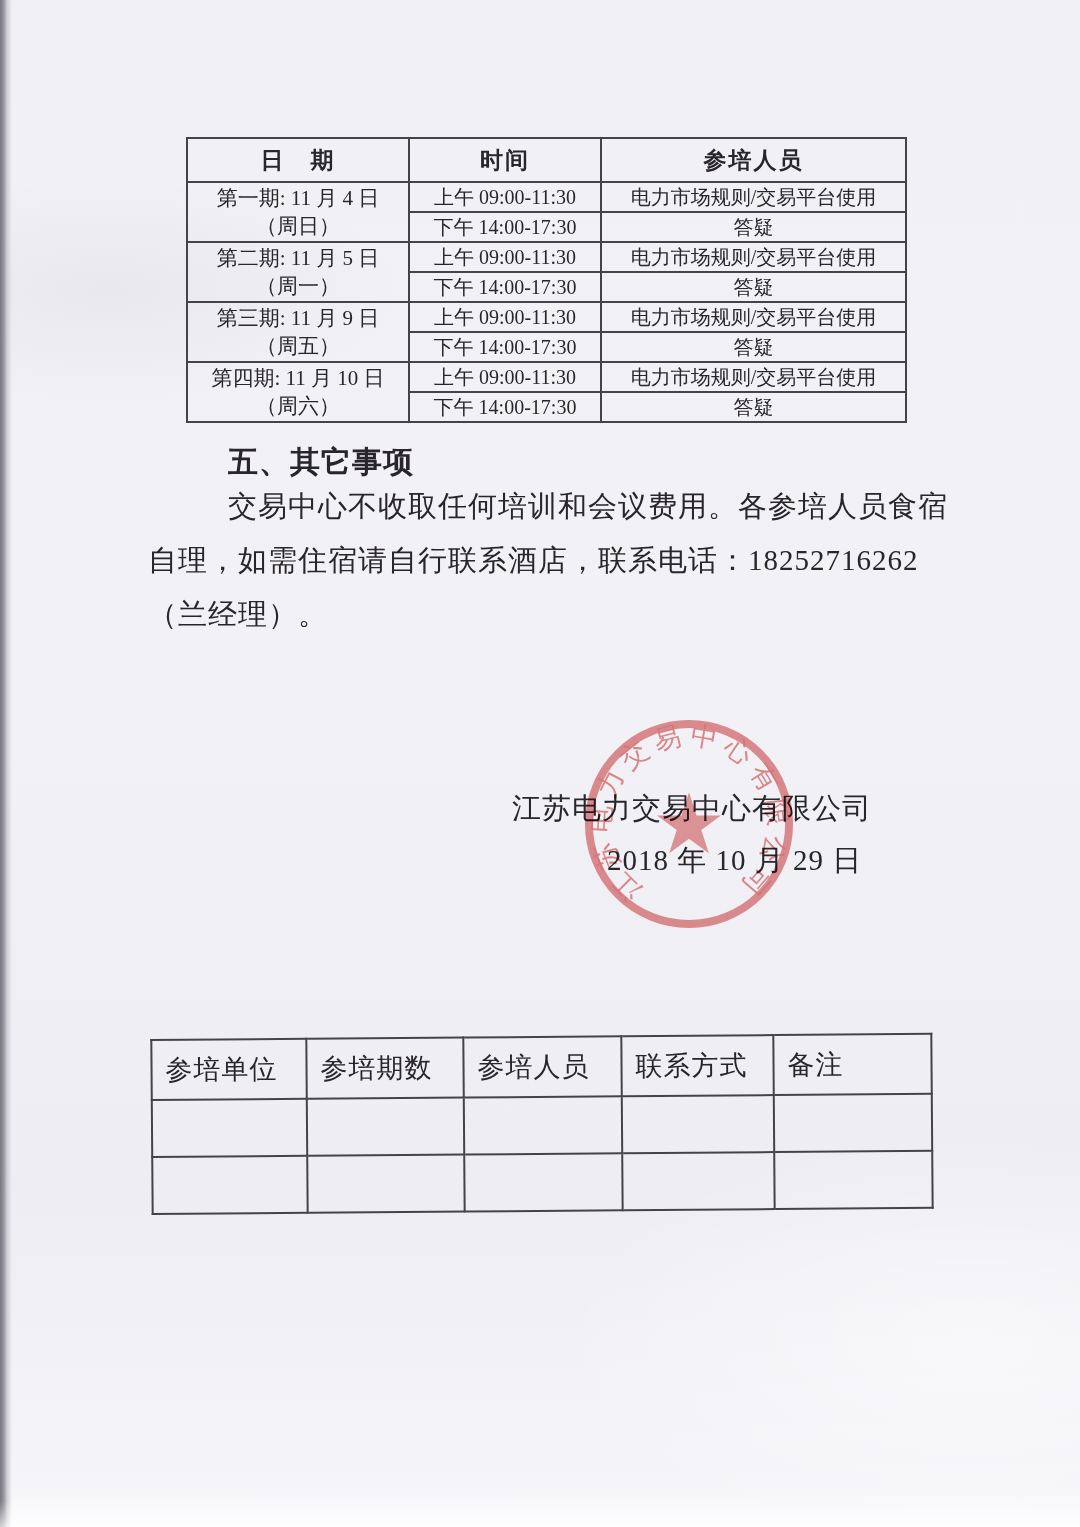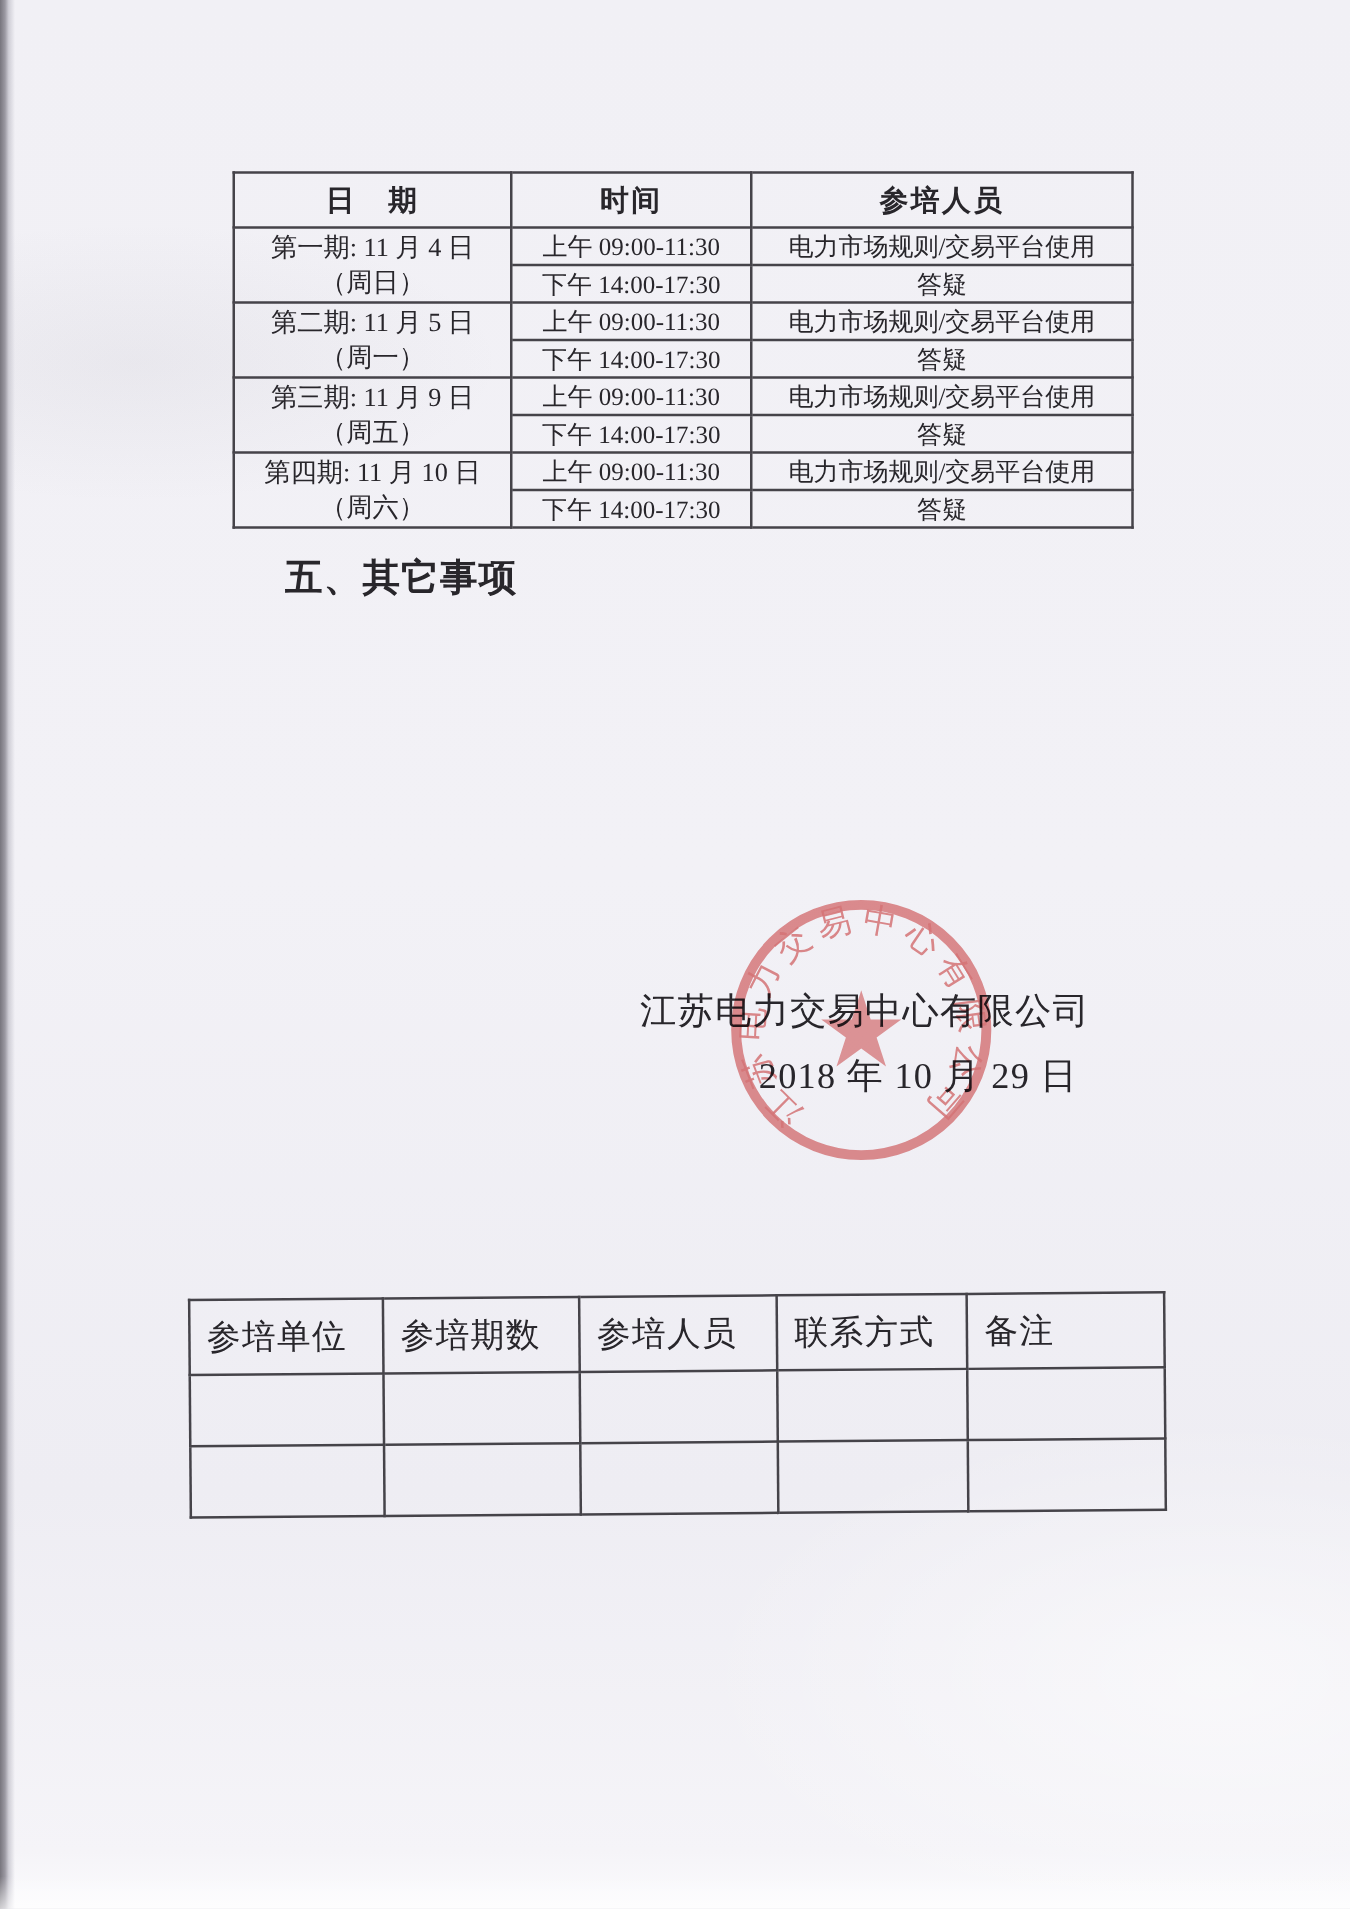--- a/index.html
+++ b/index.html
@@ -162,20 +162,25 @@
           <td>电力市场规则/交易平台使用</td>
         </tr>
         <tr>
           <td>下午 14:00-17:30</td>
           <td>答疑</td>
         </tr>
       </tbody>
   </table>
 
   <div class="section-heading">五、其它事项</div>
+  <div class="body-paragraph">
+    <span class="line indent">交易中心不收取任何培训和会议费用。各参培人员食宿</span>
+    <span class="line">自理，如需住宿请自行联系酒店，联系电话：18252716262</span>
+    <span class="line">（兰经理）。</span>
+  </div>
 
   <div class="sig-company">江苏电力交易中心有限公司</div>
   <div class="sig-date">2018 年 10 月 29 日</div>
 
   <svg class="stamp" viewBox="0 0 220 220">
     <defs>
       <path id="seal-arc" d="M 64.1 175.5 A 80 80 0 1 1 155.9 175.5" fill="none"></path>
     </defs>
     <circle cx="110" cy="110" r="101" fill="none" stroke="#dc6767" stroke-width="8" opacity="0.82"></circle>
     <polygon points="110,78 117.6,101.5 142.3,101.5 122.4,116 130,139.5 110,125 90,139.5 97.6,116 77.7,101.5 102.4,101.5" fill="#dc6767" opacity="0.75"></polygon>

